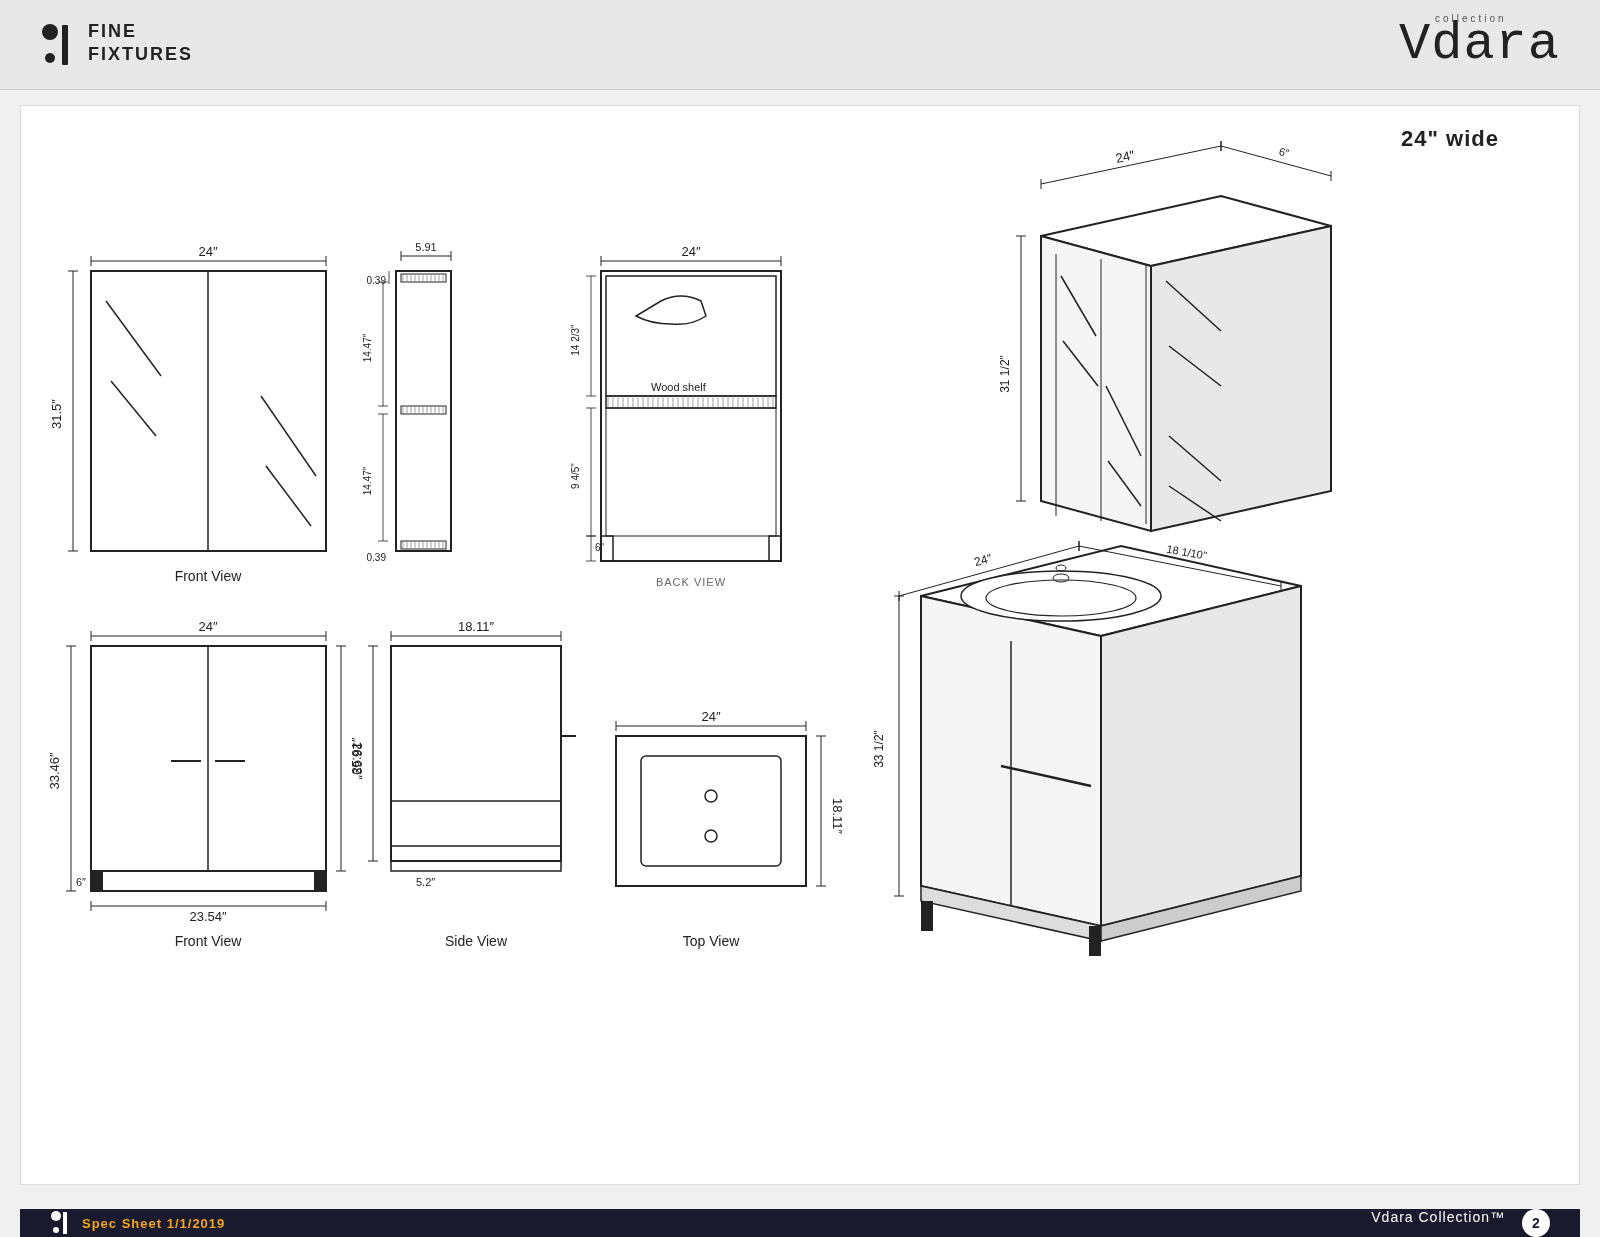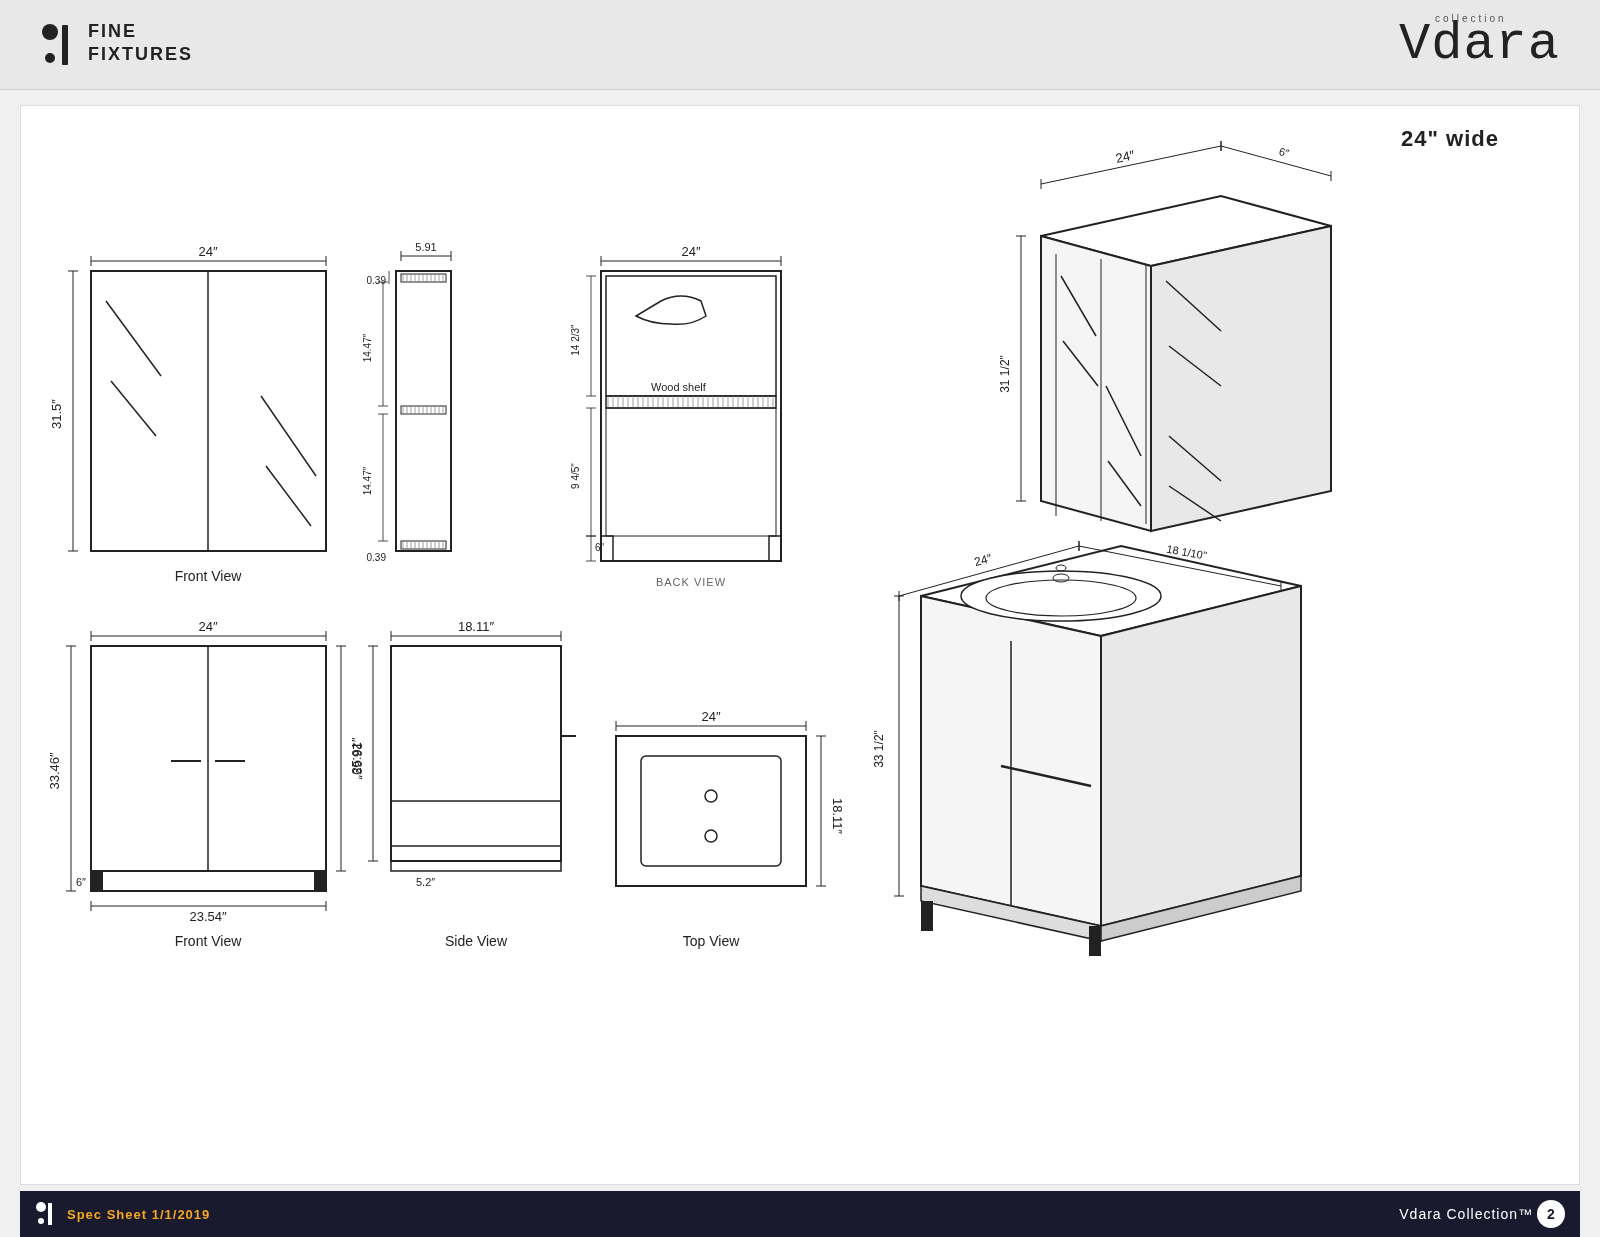--- a/index.html
+++ b/index.html
@@ -44,25 +44,25 @@
       width: 1560px;
       margin: 15px auto;
       height: 1080px;
       position: relative;
       border: 1px solid #ddd;
     }
 
     
     #footer {
       background: #1a1a2e;
-      height: 46px;
+      height: 28px;
       display: flex;
       align-items: center;
       justify-content: space-between;
-      padding: 0 15px;
+      padding: 0 30px;
       position: absolute;
       bottom: 0;
       left: 20px;
       right: 20px;
     }
     .footer-left {
       display: flex;
       align-items: center;
       gap: 12px;
     }
@@ -71,22 +71,22 @@
       height: 26px;
     }
     .footer-spec {
       color: #f5a623;
       font-size: 13px;
       font-weight: bold;
       letter-spacing: 1px;
     }
     .footer-right {
       display: flex;
-      align-items: center;
-      gap: 4px;
+      align-items: flex-start;
+      gap: 17px;
     }
     .footer-collection {
       color: white;
       font-size: 14px;
       letter-spacing: 1px;
     }
     .footer-page {
       background: white;
       color: #1a1a2e;
       width: 28px;

